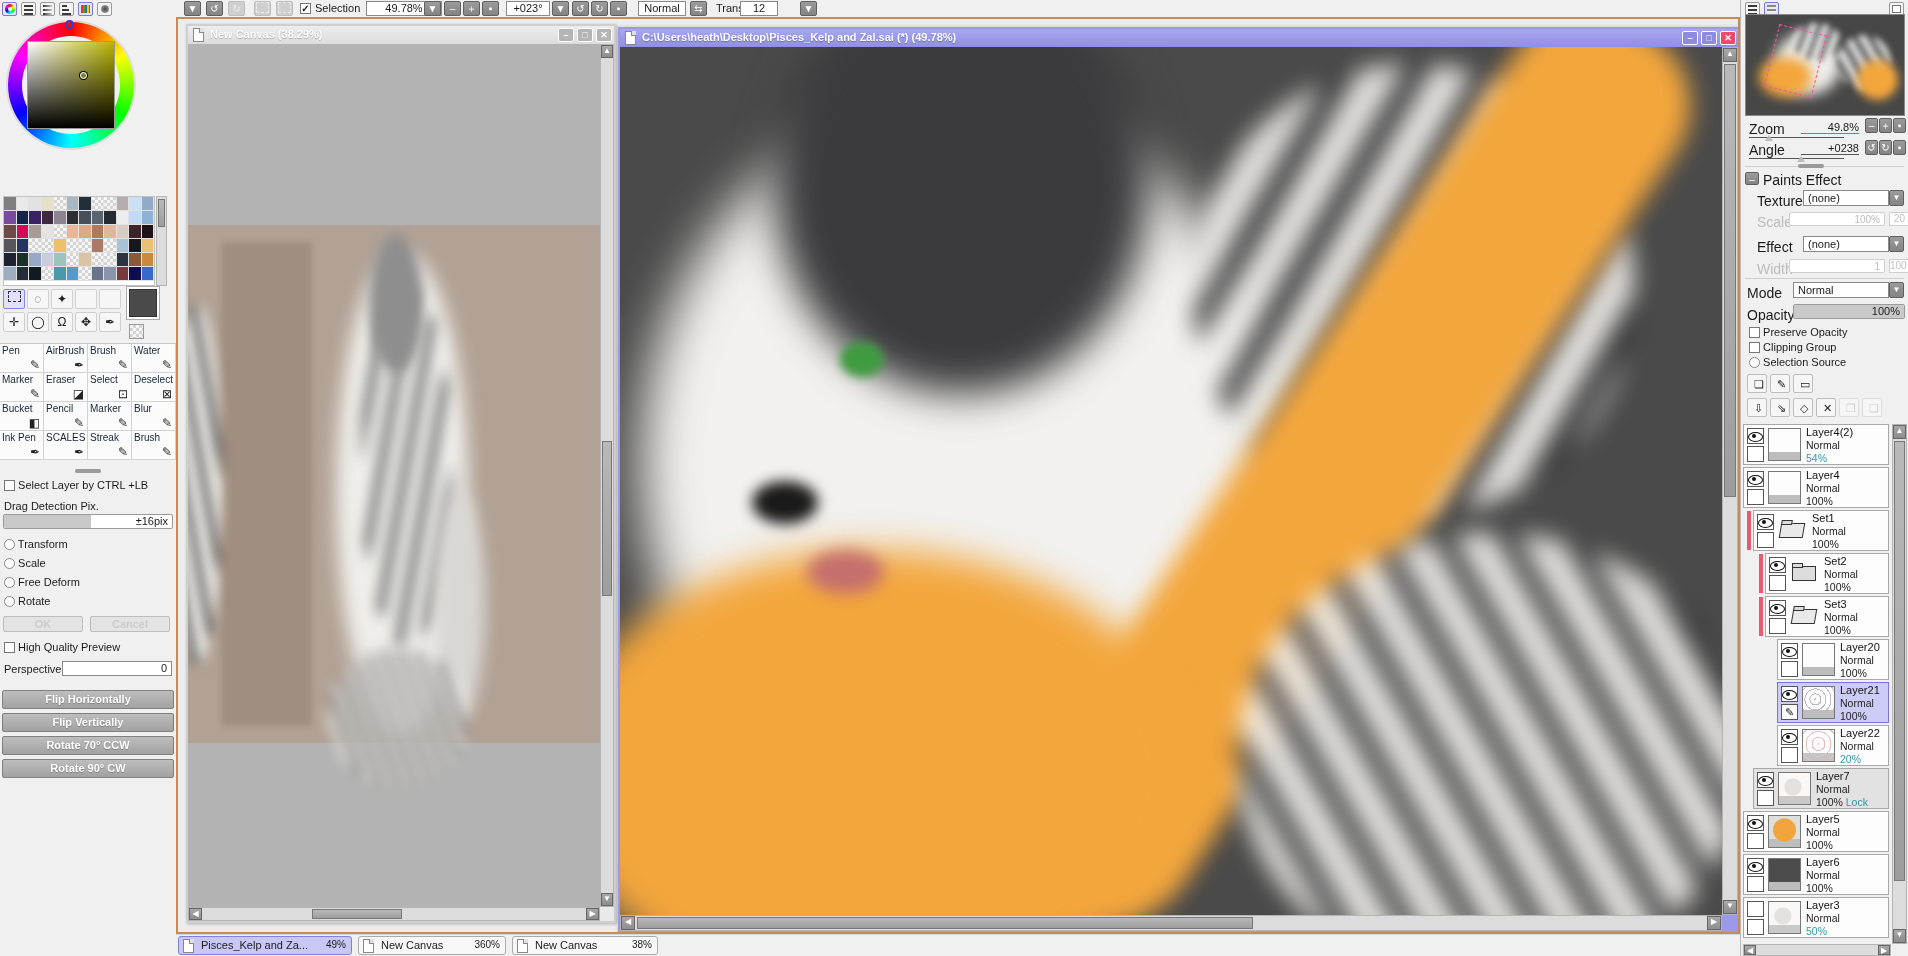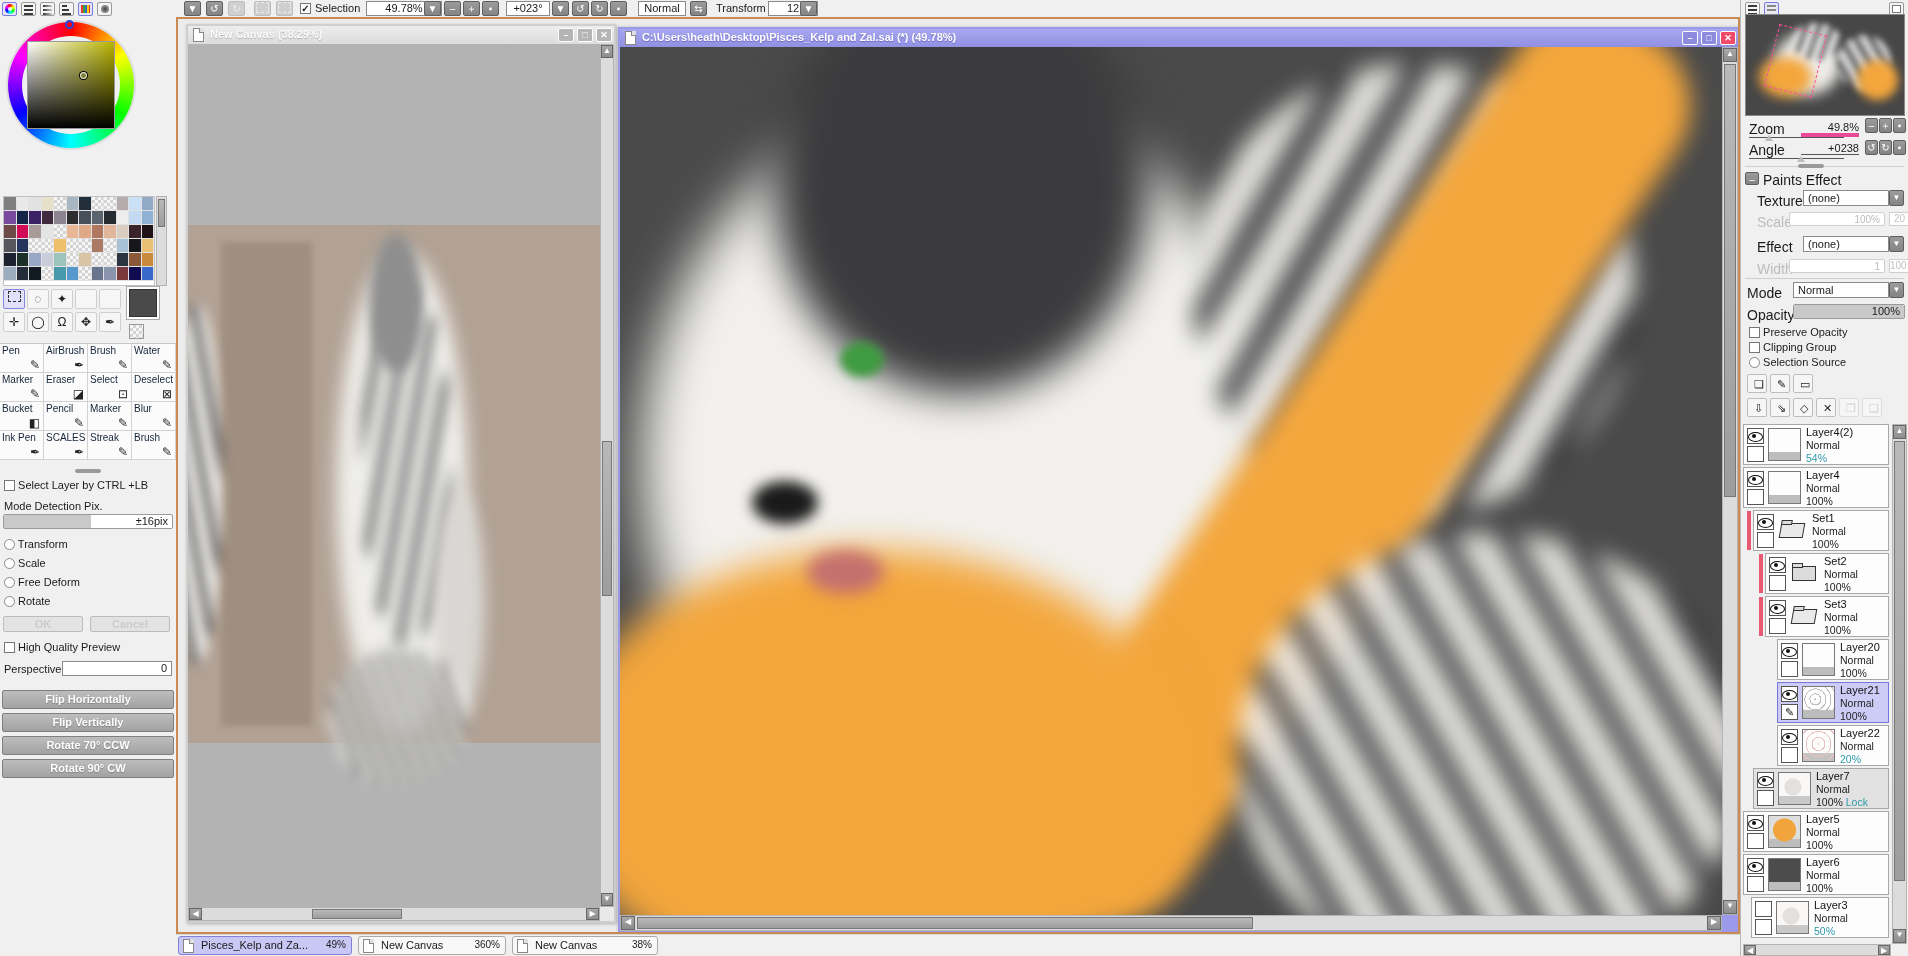--- a/index.html
+++ b/index.html
@@ -304,21 +304,21 @@
         </div>
         <div class="tool-cell">
           <span class="tn">Brush</span>
           <span class="tg">✎</span>
         </div>
       </div>
 
     <div class="grip" style="top:469px"></div>
 
     <div class="lbl" style="left:4px;top:479px"><span class="ckb"></span> <span>Select Layer by CTRL +LB</span></div>
-    <div class="lbl" style="left:4px;top:500px">Mode Detection Pix.</div>
+    <div class="lbl" style="left:4px;top:500px">Drag Detection Pix.</div>
     <div class="slider" style="left:3px;top:514px;width:170px">
       <div class="fill" style="width:52%"></div>
       <div class="sval">±16pix</div>
     </div>
 
     <div class="lbl" style="left:4px;top:538px"><span class="rdo"></span> <span>Transform</span></div>
     <div class="lbl" style="left:4px;top:557px"><span class="rdo"></span> <span>Scale</span></div>
     <div class="lbl" style="left:4px;top:576px"><span class="rdo"></span> <span>Free Deform</span></div>
     <div class="lbl" style="left:4px;top:595px"><span class="rdo"></span> <span>Rotate</span></div>
 
@@ -351,21 +351,21 @@
       <button class="tbtn" style="left:287px;top:1px">＋</button>
       <button class="tbtn" style="left:306px;top:1px">▪</button>
       <div class="vbox" style="left:330px;top:1px;width:44px">+023°</div>
       <button class="tbtn" style="left:376px;top:1px">▼</button>
       <button class="tbtn" style="left:396px;top:1px">↺</button>
       <button class="tbtn" style="left:415px;top:1px">↻</button>
       <button class="tbtn" style="left:434px;top:1px">▪</button>
       <div class="vbox" style="left:462px;top:1px;width:48px">Normal</div>
       <button class="tbtn" style="left:514px;top:1px">⇆</button>
       <span class="lbl" style="left:540px;top:2px">Transform</span>
-      <div class="vbox" style="left:592px;top:1px;width:50px">12</div>
+      <div class="vbox" style="left:564px;top:1px;width:38px">12</div>
       <button class="tbtn" style="left:624px;top:1px">▼</button>
     </div>
 
     <div id="workspace">
 
       <div id="win-secondary" class="win">
         <div class="titlebar">
           <span class="docicon" style="left:5px;top:2px"></span>
           <span class="ttext">New Canvas (38.29%)</span>
           <span class="wctl gray" style="right:40px">–</span>
@@ -465,21 +465,21 @@
     <div class="abs" style="left:4px;top:14px;width:158px;height:100px;background:#474747;border:1px solid #888;overflow:hidden">
       <div class="blob" style="left:18%;top:18%;width:42%;height:62%;background:#efeeeb;filter:blur(7px)"></div>
       <div class="blob" style="left:30%;top:8%;width:30%;height:38%;background:repeating-linear-gradient(110deg,#333 0 4px,#eee 4px 12px);filter:blur(3px);opacity:.9"></div>
       <div class="blob" style="left:8%;top:42%;width:34%;height:40%;background:#f3a63c;filter:blur(6px)"></div>
       <div class="blob" style="left:58%;top:20%;width:34%;height:55%;background:repeating-linear-gradient(60deg,#333 0 4px,#eee 4px 13px);filter:blur(3px);opacity:.85"></div>
       <div class="blob" style="left:70%;top:45%;width:26%;height:40%;background:#f3a63c;filter:blur(5px)"></div>
       <div style="position:absolute;left:16%;top:14%;width:30%;height:62%;border:1px dashed #ff4f9f;transform:rotate(14deg)"></div>
     </div>
 
     <span class="rlbl" style="left:8px;top:121px;border-bottom:1px solid #555;width:95px">Zoom</span>
-    <span class="rval" style="left:60px;top:121px;width:58px;border-bottom:4px solid #ec4899">49.8%</span>
+    <span class="rval" style="left:60px;top:121px;width:58px;border-bottom:1px solid #ec4899">49.8%</span>
     <span class="tri" style="left:24px;top:135px"></span>
     <button class="tbtn" style="left:124px;top:118px;width:13px">–</button>
     <button class="tbtn" style="left:138px;top:118px;width:13px">＋</button>
     <button class="tbtn" style="left:152px;top:118px;width:13px">▪</button>
     <span class="rlbl" style="left:8px;top:142px;border-bottom:1px solid #555;width:95px">Angle</span>
     <span class="rval" style="left:60px;top:142px;width:58px;border-bottom:1px solid #555">+0238</span>
     <span class="tri" style="left:56px;top:156px"></span>
     <button class="tbtn" style="left:124px;top:140px;width:13px">↺</button>
     <button class="tbtn" style="left:138px;top:140px;width:13px">↻</button>
     <button class="tbtn" style="left:152px;top:140px;width:13px">▪</button>
@@ -630,21 +630,21 @@
         <div class="layer-row" style="margin-left: 0px;">
           <div class="tgl" style="top: 3px;"><span class="eye"></span></div>
           <div class="tgl" style="top: 21px;"></div>
           <div class="lthumb th-dark"></div>
           <div class="lmeta">
             <div class="lname">Layer6</div>
             <div class="lmode">Normal</div>
             <div class="lop"><span class="">100%</span></div>
           </div>
         </div>
-        <div class="layer-row" style="margin-left: 8px;">
+        <div class="layer-row" style="margin-left: 0px;">
           <div class="tgl" style="top: 3px;"></div>
           <div class="tgl" style="top: 21px;"></div>
           <div class="lthumb th-faint"></div>
           <div class="lmeta">
             <div class="lname">Layer3</div>
             <div class="lmode">Normal</div>
             <div class="lop"><span class="teal">50%</span></div>
           </div>
         </div>
       </div>

